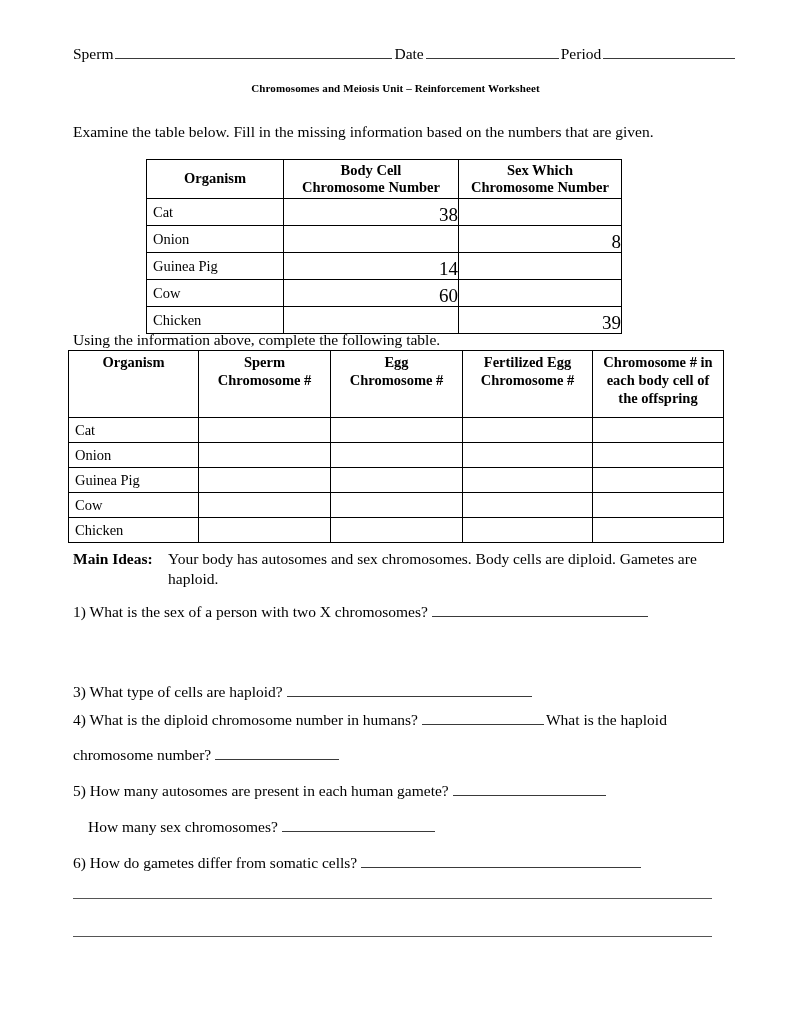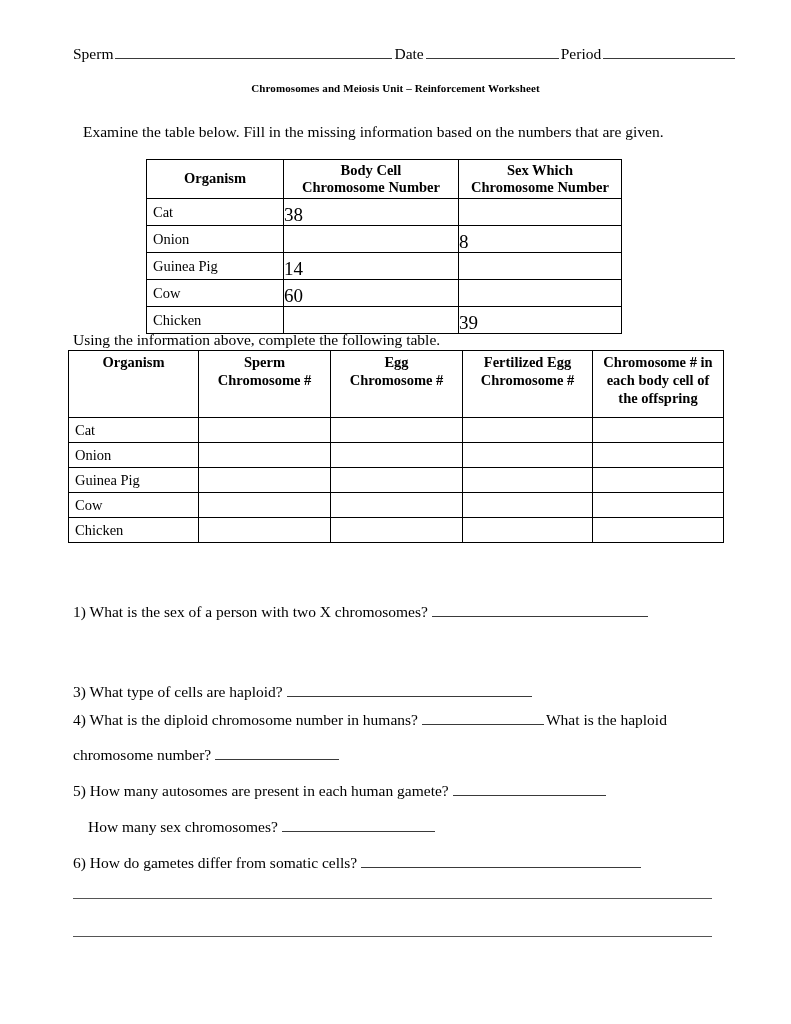--- a/index.html
+++ b/index.html
@@ -55,21 +55,20 @@
     font-weight: bold;
     letter-spacing: 0.1px;
   }
 
   
   .intro1 {
     position: absolute;
     left: 73px;
     top: 123px;
     font-size: 15.5px;
-    margin-left: 10px;
   }
   .intro2 {
     position: absolute;
     left: 73px;
     top: 331px;
     font-size: 15.5px;
   }
 
   
   .tbl1 {
@@ -100,21 +99,21 @@
 
   .tbl1 td.org {
     font-size: 14.5px;
     text-align: left;
     padding-left: 6px;
     height: 26px;
     vertical-align: middle;
   }
   .tbl1 td.num {
     font-size: 19px;
-    text-align: left;
+    text-align: right;
     height: 26px;
     vertical-align: bottom;
     line-height: 20px;
     padding-bottom: 0px;
   }
 
   
   .tbl2 {
     position: absolute;
     left: 68px;
@@ -341,20 +340,24 @@
       <tr>
         <td class="org">Chicken</td>
         <td></td>
         <td></td>
         <td></td>
         <td></td>
       </tr>
     </tbody>
   </table>
 
+  <div class="mainideas">
+    <span class="mi-label">Main Ideas:</span>
+    <span class="mi-body">Your body has autosomes and sex chromosomes.  Body cells are diploid. Gametes are haploid.</span>
+  </div>
 
   <div class="q q1">
     <span>1) What is the sex of a person with two X chromosomes?</span><span class="rl rl-q1"></span>
   </div>
 
 
   <div class="q q3">
     <span>3) What type of cells are haploid?</span><span class="rl rl-q3"></span>
   </div>
 

